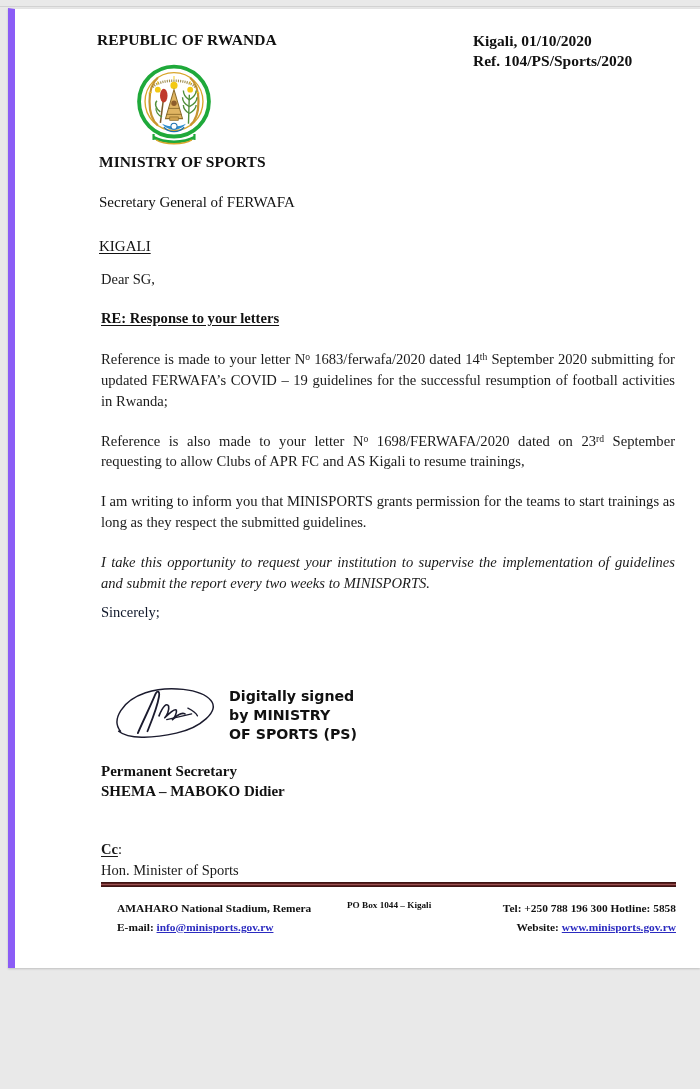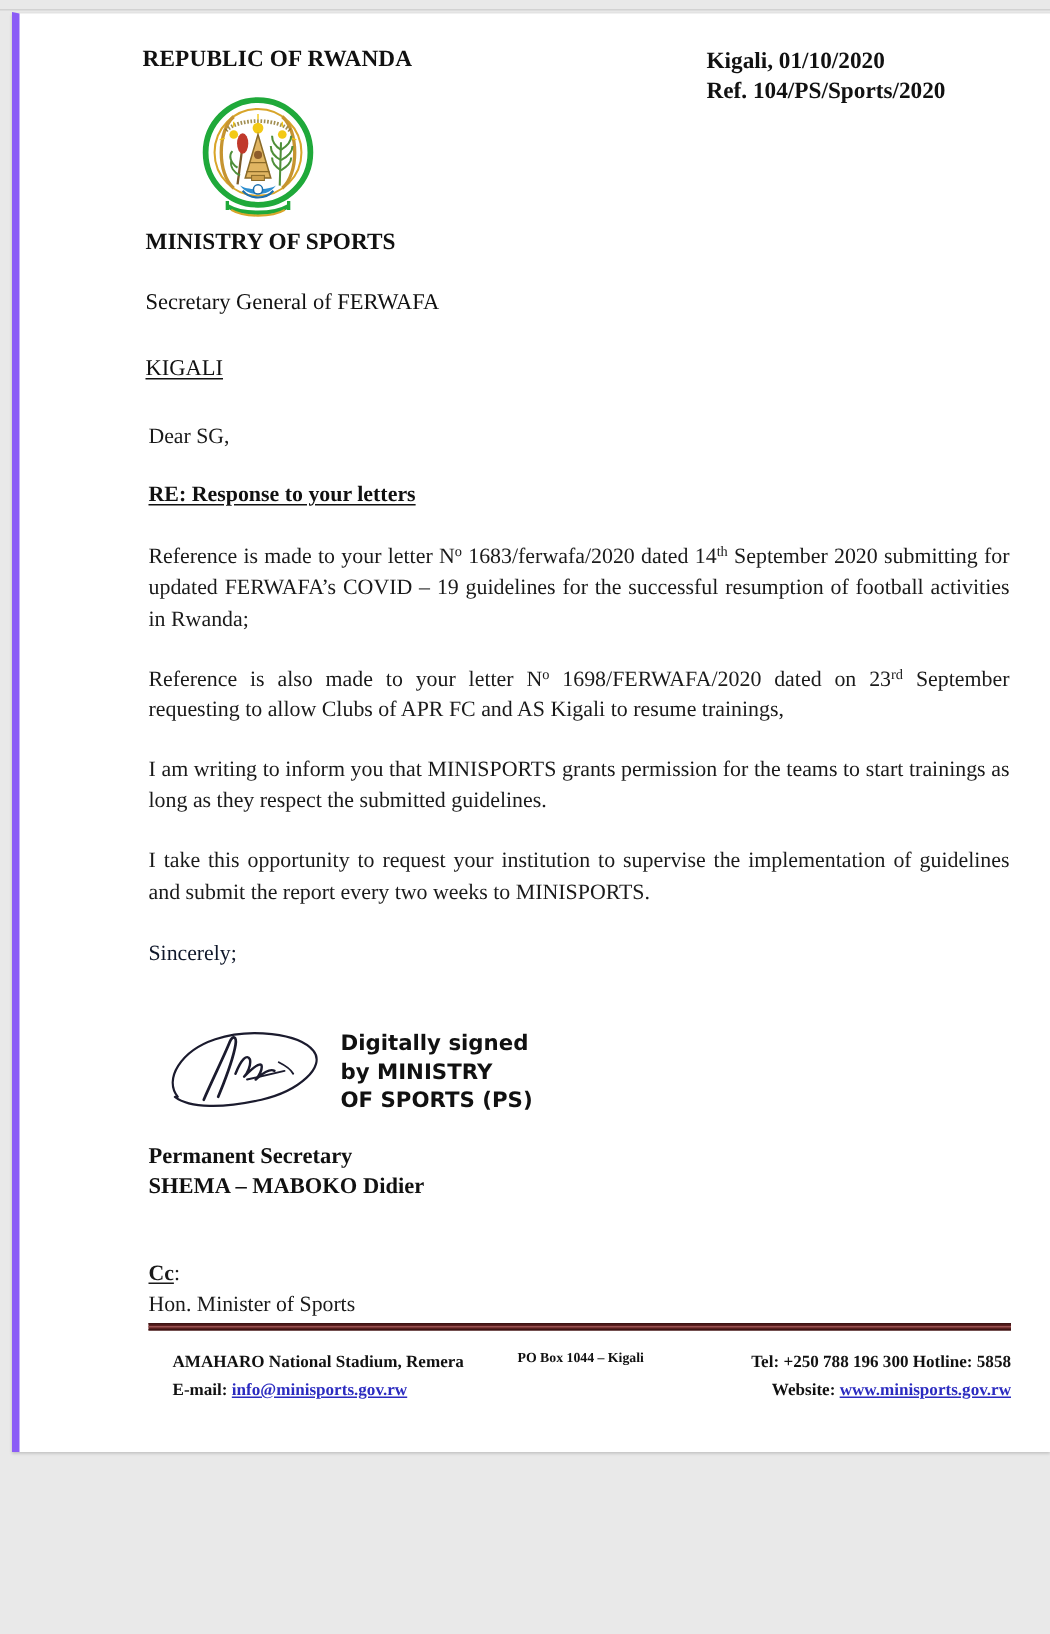--- a/index.html
+++ b/index.html
@@ -29,21 +29,21 @@
     box-sizing: border-box;
   }
   .page {
     position: absolute;
     top: 8px;
     left: 8px;
     width: 692px;
     height: 960px;
     background: #ffffff;
     box-sizing: border-box;
-    border-left: 5px solid #8b5cf6;
+    border-left: 7px solid #8b5cf6;
     border-top: 1px solid #e3e3e3;
     box-shadow: 0 1px 2px rgba(0,0,0,0.18);
     overflow: hidden;
   }
   .page-inner {
     position: relative;
     width: 100%;
     height: 100%;
     padding: 0;
   }
@@ -105,21 +105,21 @@
   .addressee .city {
     text-decoration: underline;
     text-underline-offset: 2px;
     margin-top: 23px;
   }
 
   
   .body-area {
     position: absolute;
     left: 86px;
-    top: 274px;
+    top: 262px;
     width: 574px;
   }
   .salutation {
     font-size: 14.5px;
     color: #1a1a1a;
     margin: 0 0 22px 0;
   }
   .subject {
     font-size: 14.6px;
     font-weight: bold;
@@ -129,21 +129,22 @@
     margin: 0 0 22px 0;
   }
   p.para {
     font-size: 14.6px;
     color: #1a1a1a;
     text-align: justify;
     line-height: 1.43;
     margin: 0 0 19px 0;
   }
   p.para.last-block {
-    margin-bottom: 22px;
+    margin-bottom: 10px;
+    font-style: italic;
   }
   sup.ord {
     font-size: 9.6px;
     vertical-align: 0.42em;
     line-height: 0;
   }
   .nodeg {
     font-size: 9.6px;
     vertical-align: 0.42em;
     line-height: 0;

